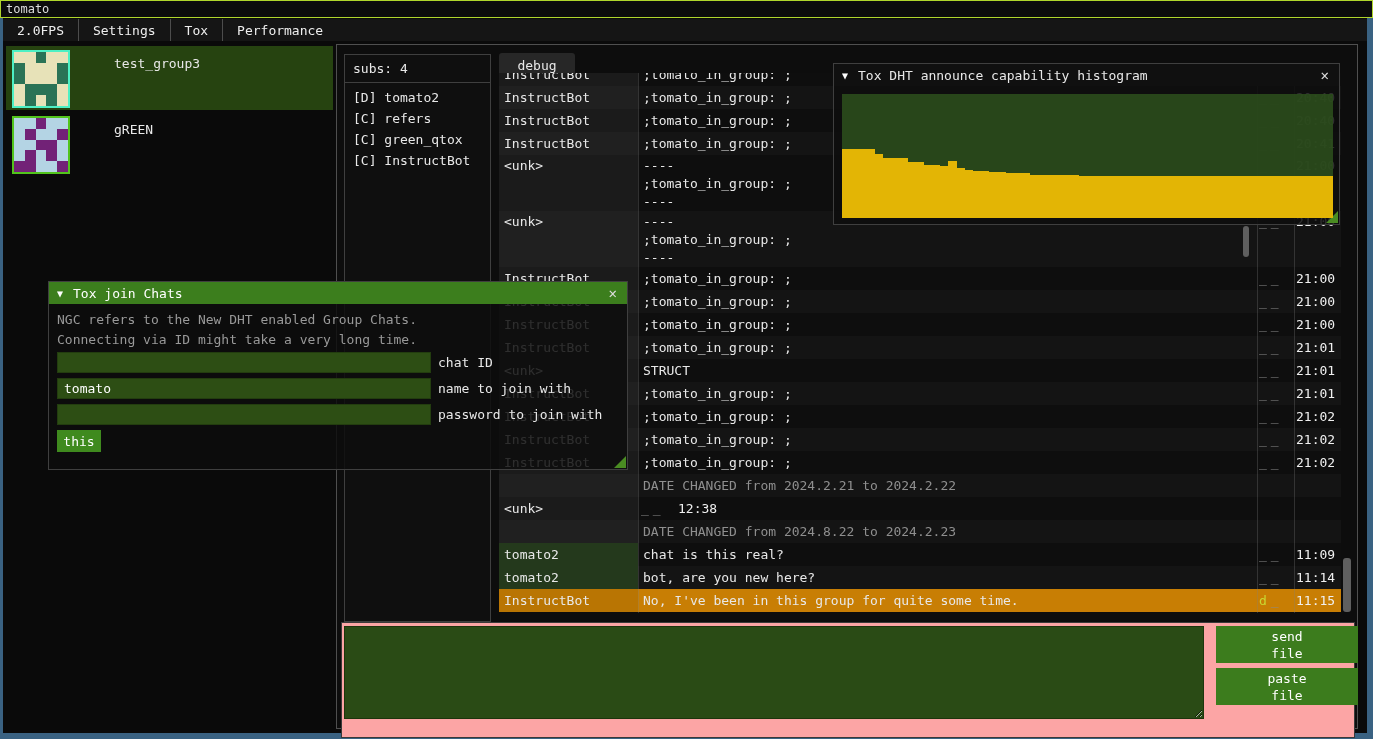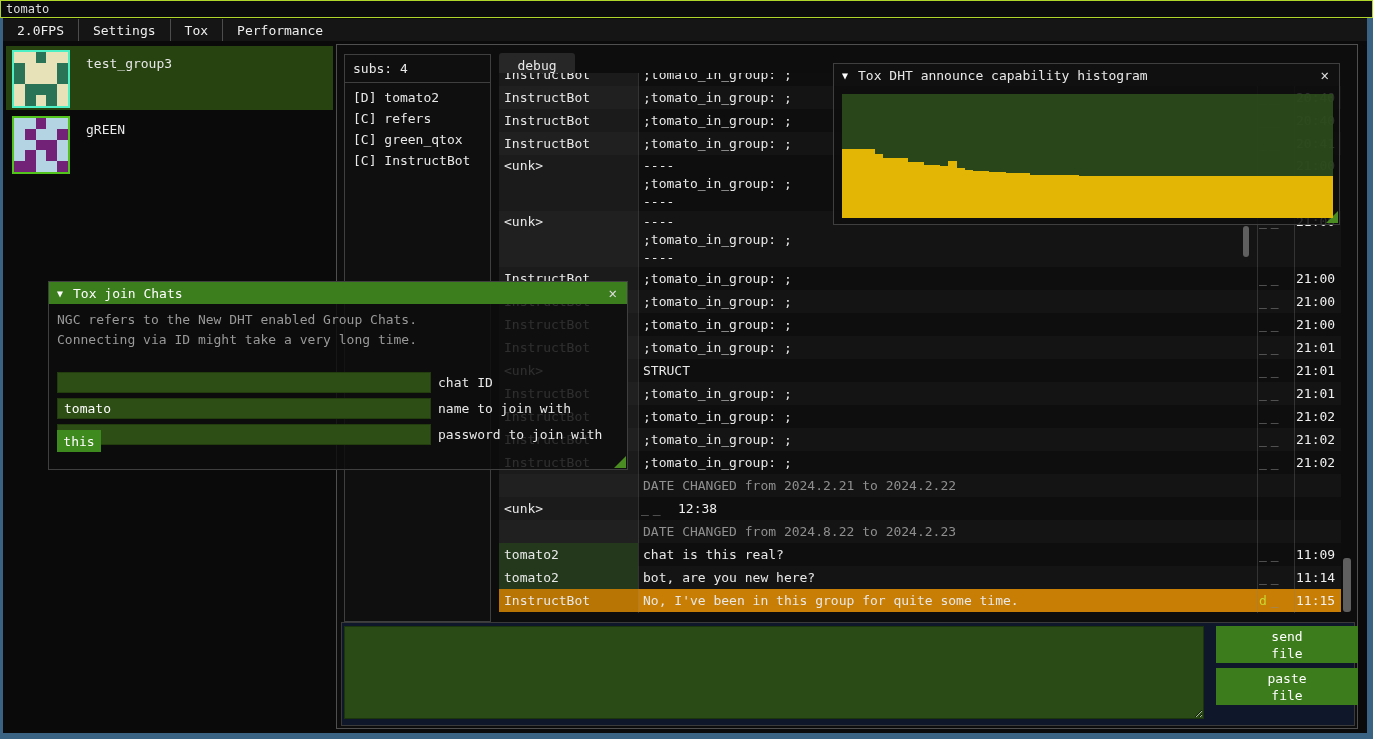--- a/index.html
+++ b/index.html
@@ -10,21 +10,21 @@
 
   
   .titlebar{left:0;top:0;width:1373px;height:18px;background:#0c0c0c;border:1px solid #b0d62c;
             line-height:16px;padding-left:5px;font-size:12px;color:#ddd;}
   .edge{background:#3a6282;}
   .menubar{left:3px;top:19px;width:1364px;height:22px;background:#151515;display:flex;align-items:stretch;}
   .menu-item{padding:0 14px;display:flex;align-items:center;color:#eee;}
   .menu-sep{width:1px;background:#4d4d4d;margin:0;}
 
   
-  .group-item{left:6px;width:327px;height:64px;display:flex;align-items:flex-start;padding:4px 6px;}
+  .group-item{left:6px;width:327px;height:64px;display:flex;align-items:flex-start;padding:4px 6px;gap:28px;}
   .group-item.selected{background:#264310;}
   .avatar{width:58px;height:58px;display:grid;grid-template-columns:repeat(5,1fr);grid-template-rows:repeat(5,1fr);}
   .avatar.cyan-border{border:2px solid #4df0c4;}
   .avatar.green-border{border:2px solid #52c41c;}
   .group-label{margin-left:16px;margin-top:6px;}
 
   
   .chatwin{left:336px;top:44px;width:1022px;height:685px;background:#0d0d0d;border:1px solid #4f4f4f;}
   .subs-panel{left:7px;top:9px;width:147px;height:568px;background:#0f0f0f;border:1px solid #3f3f3f;}
   .subs-header{padding:6px 8px 4px 8px;}
@@ -49,39 +49,39 @@
   .green .c-name{background:#24391c;}
   .selected .c-name{background:rgba(0,0,0,0.07);}
   .c-msg{width:618px;}
   .c-flags{width:37px;color:#8a8a8a;gap:4px;padding:0 3px;}
   .c-time{width:48px;color:#f0f0f0;padding:0 3px;}
   .system .c-msg{color:#8f8f8f;}
   .selected .f1{color:#c9d832;}
   .scrollgrab{background:#5f5f5f;border-radius:3px;z-index:4;}
 
   
-  .composer-box{left:4px;top:577px;width:1014px;height:104px;border:1px solid #3a3a3a;background:#0f172a;}
+  .composer-box{left:4px;top:577px;width:1014px;height:116px;border:1px solid #3a3a3a;background:#fca5a5;}
   .msg-input{left:2px;top:3px;width:860px;height:93px;background:#2a4b15;border:1px solid #1d350d;}
   .file-btn{left:874px;width:142px;height:37px;background:#3c7c1d;color:#fff;display:flex;
             align-items:center;justify-content:center;text-align:center;white-space:pre-line;line-height:17px;}
 
   
   .floatwin{border:1px solid #3f3f3f;background:rgba(13,13,13,0.85);z-index:6;}
   .float-title{height:22px;display:flex;align-items:center;padding:0 8px;gap:10px;}
   .float-title .ttl{flex:1;white-space:pre;}
   .collapse-arrow{font-size:10px;color:#fff;}
   .close-x{color:#ddd;font-size:14px;padding:0 2px;}
   .histo-title{background:#101010;}
   .join-title{background:#3c7e1d;color:#fff;}
   .plot{left:8px;top:30px;width:491px;height:124px;background:rgba(44,79,29,0.88);
         display:flex;align-items:flex-end;z-index:2;}
   .plot .bin{flex:1;background:#e3b505;}
   .grip{width:0;height:0;border-style:solid;border-width:0 0 12px 12px;border-color:transparent transparent #4a8c22 transparent;right:1px;bottom:1px;}
   .join-desc{color:#999;line-height:20px;padding:6px 8px 0 8px;white-space:pre-line;}
-  .jrow{left:8px;height:21px;display:flex;align-items:center;margin-top:20px;}
+  .jrow{left:8px;height:21px;display:flex;align-items:center;}
   .jinput{width:374px;height:21px;background:#2d4e14;border:1px solid #233d0f;color:#fff;
           font-family:inherit;font-size:13px;padding:0 6px;}
   .jlabel{margin-left:7px;white-space:pre;}
   .join-btn{left:8px;top:148px;width:44px;height:22px;background:#3f8a1e;color:#fff;display:flex;
             align-items:center;justify-content:center;}
 </style>
 </head>
 <body>
 
 <div class="app">

